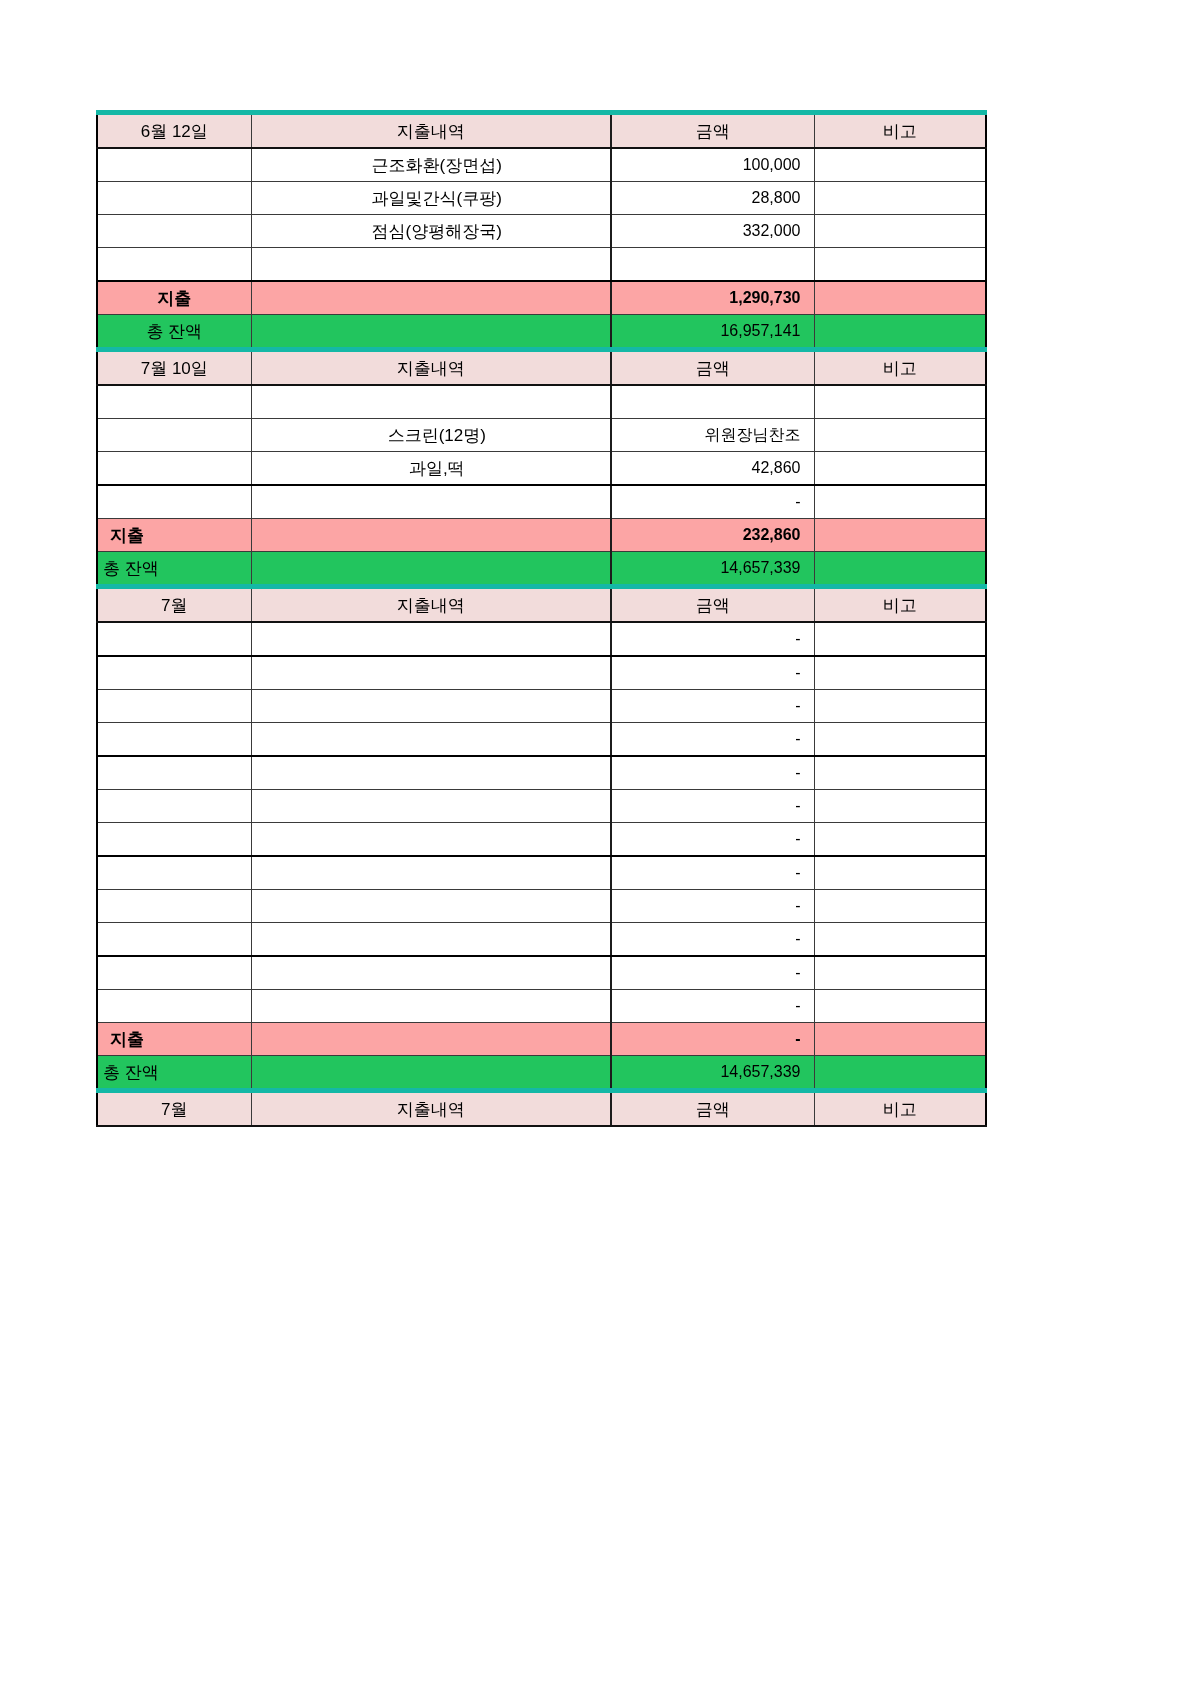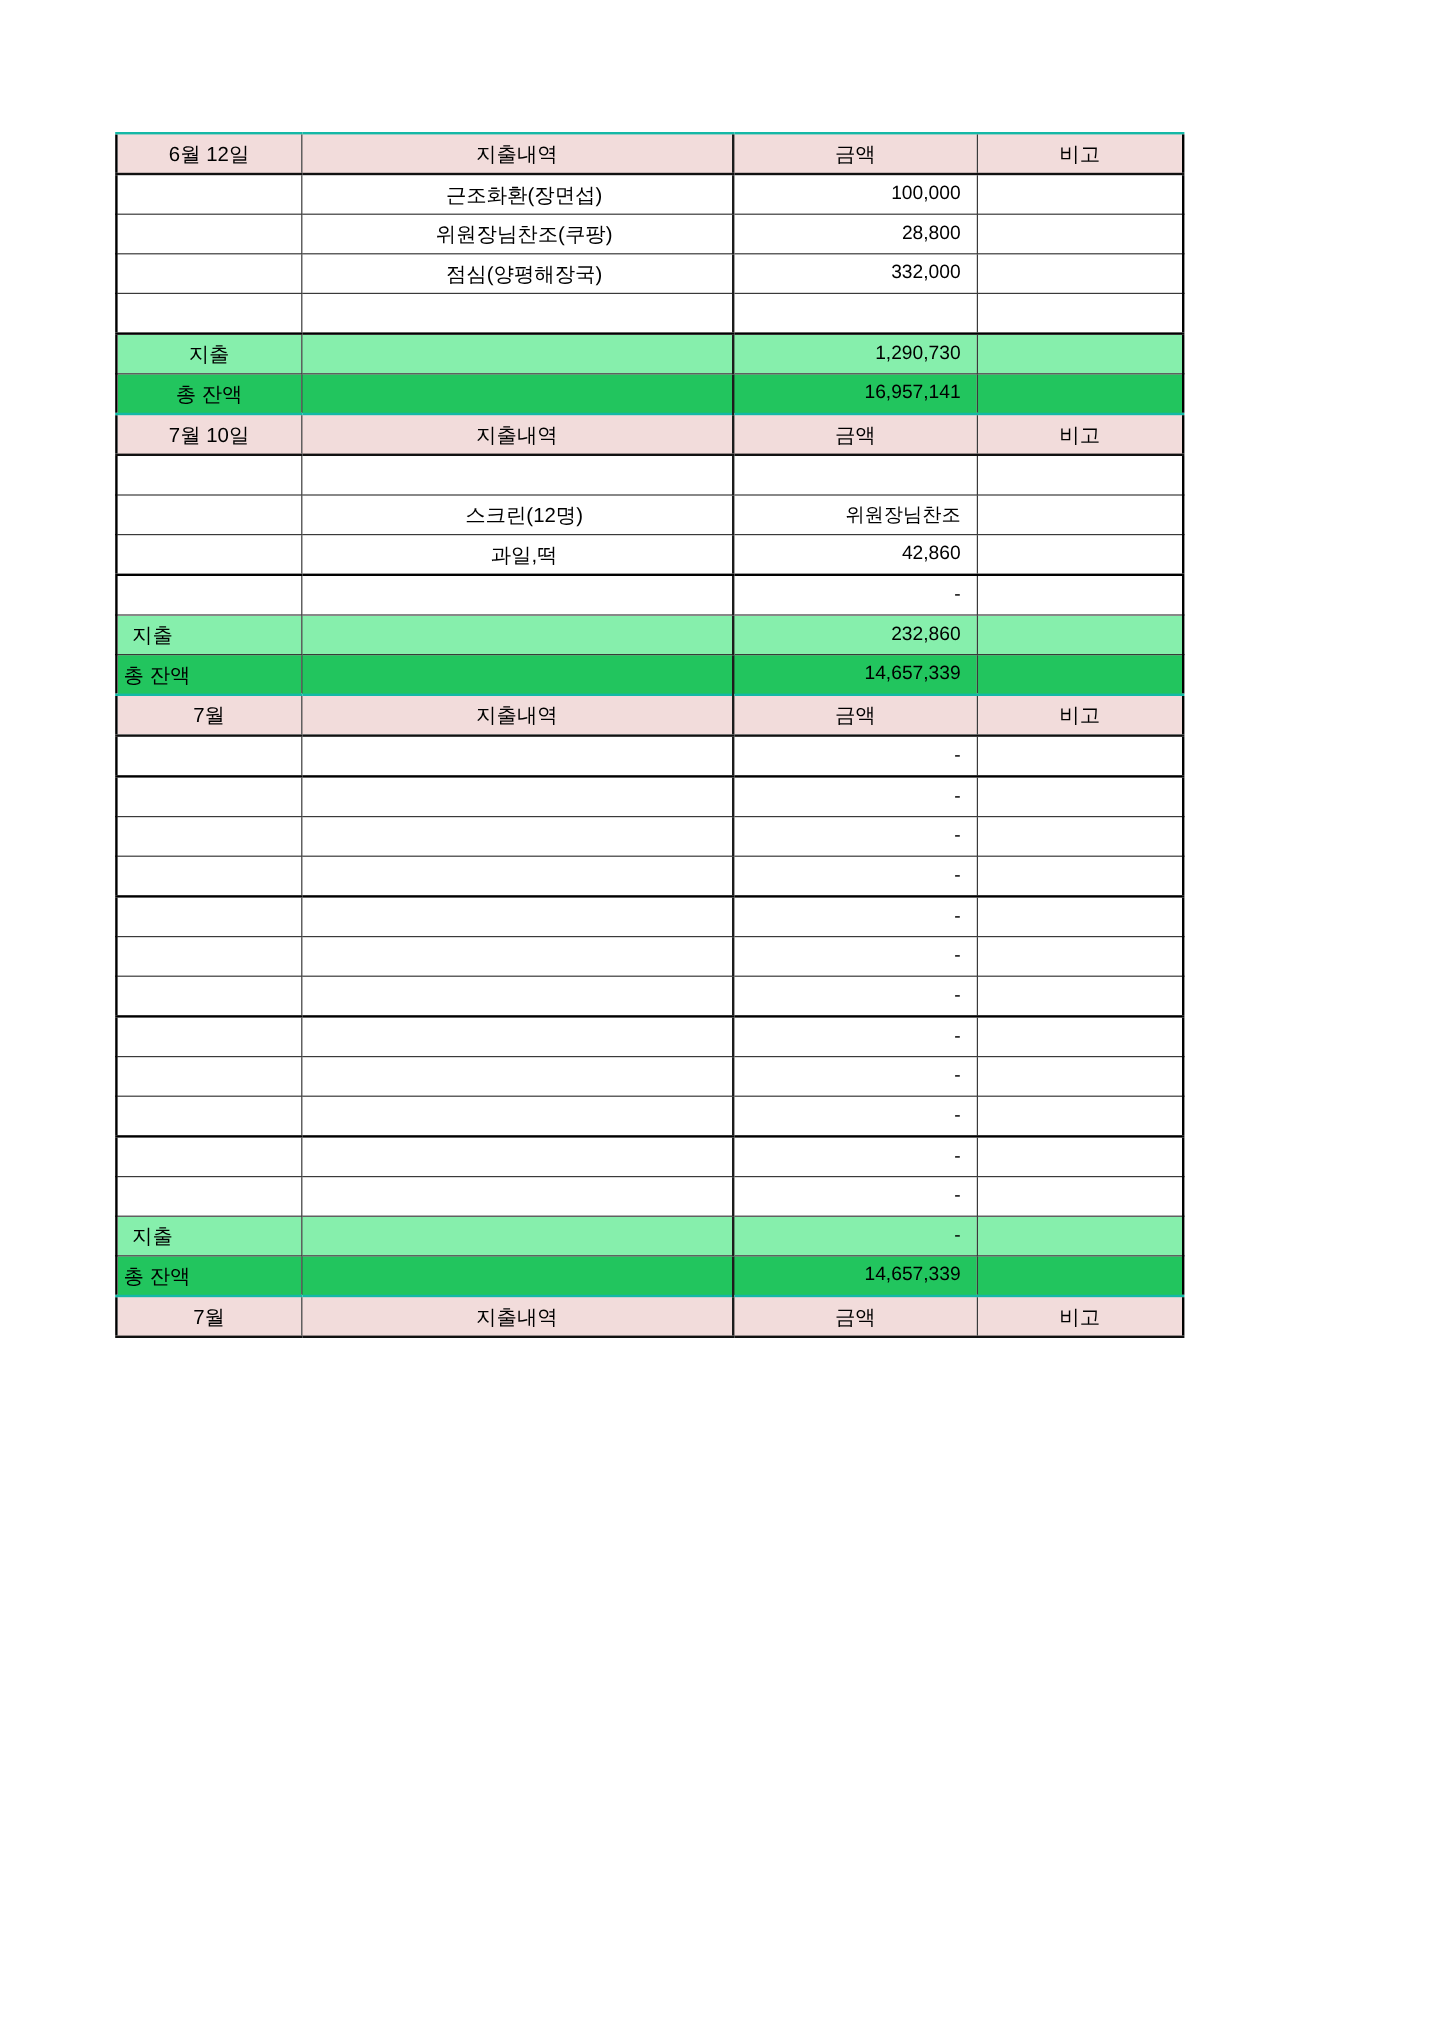--- a/index.html
+++ b/index.html
@@ -41,25 +41,25 @@
   td.c3 { border-left: 2px solid #1c1c1c; }
 
   td.c2 { text-align: center; padding-left: 12px; }
   td.c3 { text-align: right; padding-right: 13px; font-size: 16px; }
   td.c4 { text-align: center; }
 
   tr.header-row td {
     background: #f2dcdb;
     text-align: center;
     padding: 0;
-    border-top: 2px solid #14b8a6;
+    border-top: 5px solid #14b8a6;
     border-bottom: 2px solid #111111;
     font-size: 17px;
   }
-  tr.expense-row td { background: #86efac; }
+  tr.expense-row td { background: #fca5a5; font-weight: bold; }
   tr.balance-row td { background: #22c55e; }
   tr.expense-row.thick-top td { border-top: 2.5px solid #000000; }
   tr.thick-bottom td { border-bottom: 2.5px solid #000000; }
 
   td.label-center { text-align: center; padding-left: 0; }
   td.label-left { text-align: left; padding-left: 12px; }
   td.label-left-sm { text-align: left; padding-left: 5px; }
 </style>
 </head>
 <body>
@@ -80,21 +80,21 @@
           <td class="c4">비고</td>
         </tr>
         <tr class="data-row">
           <td class="c1"></td>
           <td class="c2">근조화환(장면섭)</td>
           <td class="c3">100,000</td>
           <td class="c4"></td>
         </tr>
         <tr class="data-row">
           <td class="c1"></td>
-          <td class="c2">위원장님찬조(쿠팡)</td>
+          <td class="c2">과일및간식(쿠팡)</td>
           <td class="c3">28,800</td>
           <td class="c4"></td>
         </tr>
         <tr class="data-row">
           <td class="c1"></td>
           <td class="c2">점심(양평해장국)</td>
           <td class="c3">332,000</td>
           <td class="c4"></td>
         </tr>
         <tr class="data-row thick-bottom">

